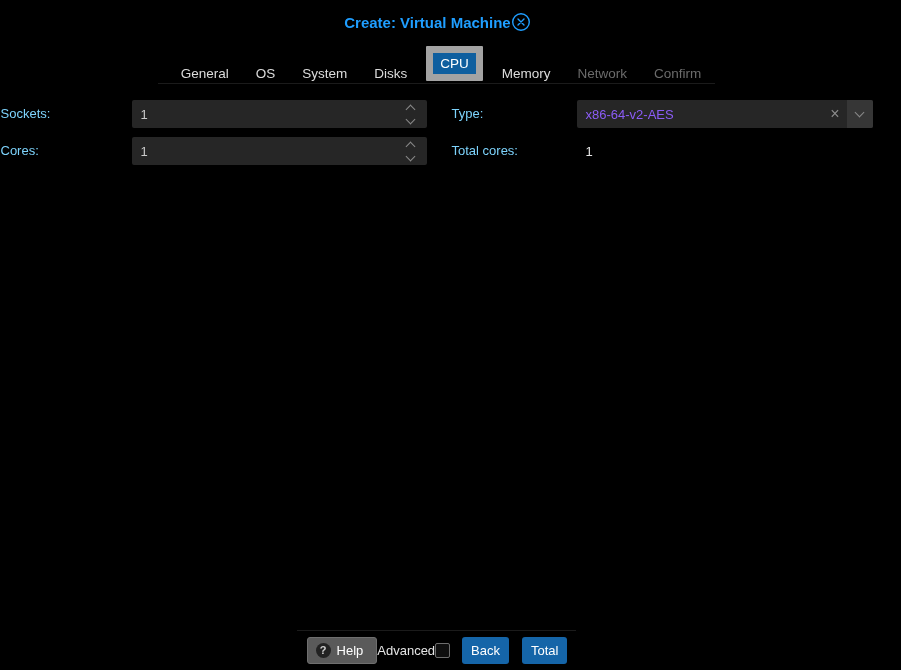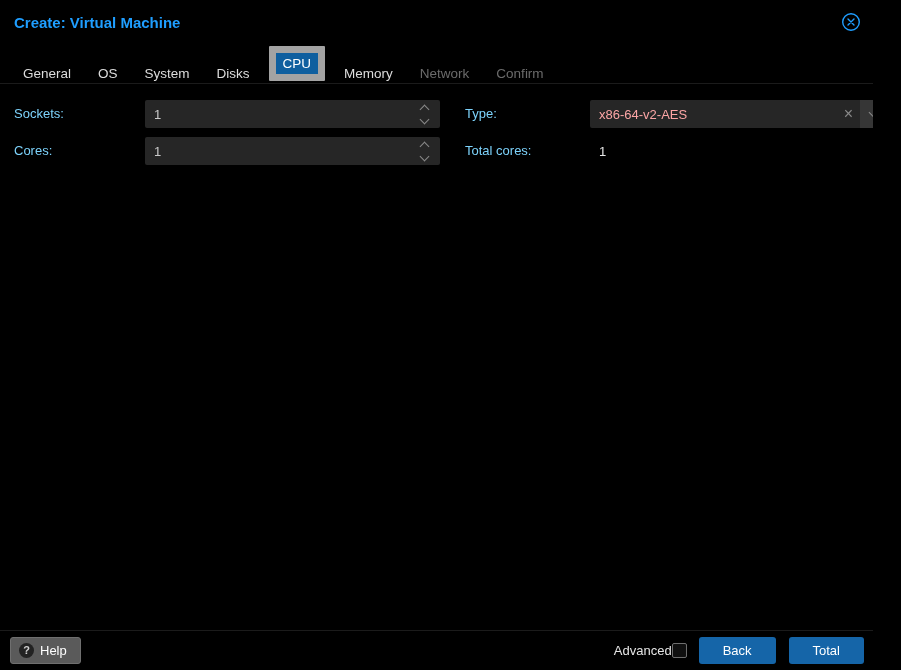--- a/index.html
+++ b/index.html
@@ -1,20 +1,21 @@
 <!DOCTYPE html>
 <html><head>
 <meta charset="utf-8">
 <style>
   html,body{margin:0;padding:0;background:#000;}
   body{font-family:"Liberation Sans","DejaVu Sans",sans-serif;}
   .window{
     position:relative;width:873px;height:670px;background:#000;
     display:flex;flex-direction:column;overflow:hidden;color:#e6e6e6;
     box-sizing:border-box;
+    align-items:center;
   }
   
   .titlebar{
     height:44px;flex:0 0 auto;display:flex;align-items:center;
     padding:0 12px 0 14px;box-sizing:border-box;
   }
   .title{color:#1f9eff;font-size:15px;font-weight:bold;flex:1 1 auto;}
   .close{width:20px;height:20px;display:flex;align-items:center;justify-content:center;cursor:pointer;}
   
   .tabbar{
@@ -49,21 +50,21 @@
   .spin{
     position:absolute;right:9px;top:0;height:100%;width:14px;
     display:flex;flex-direction:column;align-items:center;justify-content:center;
     gap:3px;cursor:pointer;
   }
   .chev{display:block;width:6px;height:6px;
     border-left:1.5px solid #8a8a8a;border-top:1.5px solid #8a8a8a;}
   .chev.up{transform:rotate(45deg);margin-top:2px;}
   .chev.down{transform:rotate(225deg);margin-bottom:2px;}
   
-  .combo .field-value{color:#fca5a5;}
+  .combo .field-value{color:#8b5cf6;}
   .clear-x{
     flex:0 0 auto;color:#8a8a8a;font-size:16px;line-height:1;
     padding:0 7px;cursor:pointer;user-select:none;
   }
   .combo-trigger{
     flex:0 0 auto;width:26px;height:100%;background:#363636;
     display:flex;align-items:center;justify-content:center;cursor:pointer;
     border-radius:0 2px 2px 0;
   }
   .combo-trigger .chev{margin:0;margin-top:-3px;}
@@ -85,21 +86,21 @@
     width:15px;height:15px;border-radius:50%;background:#222;color:#cfcfcf;
     font-size:11px;font-weight:bold;display:inline-flex;align-items:center;
     justify-content:center;line-height:1;
   }
   .footer-spacer{flex:1 1 auto;}
   .advanced-label{font-size:13px;color:#e5e5e5;margin-right:0;}
   .checkbox{
     width:15px;height:15px;border:1px solid #6e6e6e;background:#0f0f0f;
     box-sizing:border-box;border-radius:2px;cursor:pointer;margin-right:12px;
   }
-  .btn.blue{background:#1565a8;padding:0 24px;}
+  .btn.blue{background:#1565a8;padding:0 9px;}
   .btn.blue + .btn.blue{margin-left:13px;}
 </style>
 </head>
 <body>
 
 <div class="window">
 
   <div class="titlebar">
     <span class="title">Create: Virtual Machine</span>
     <span class="close">

